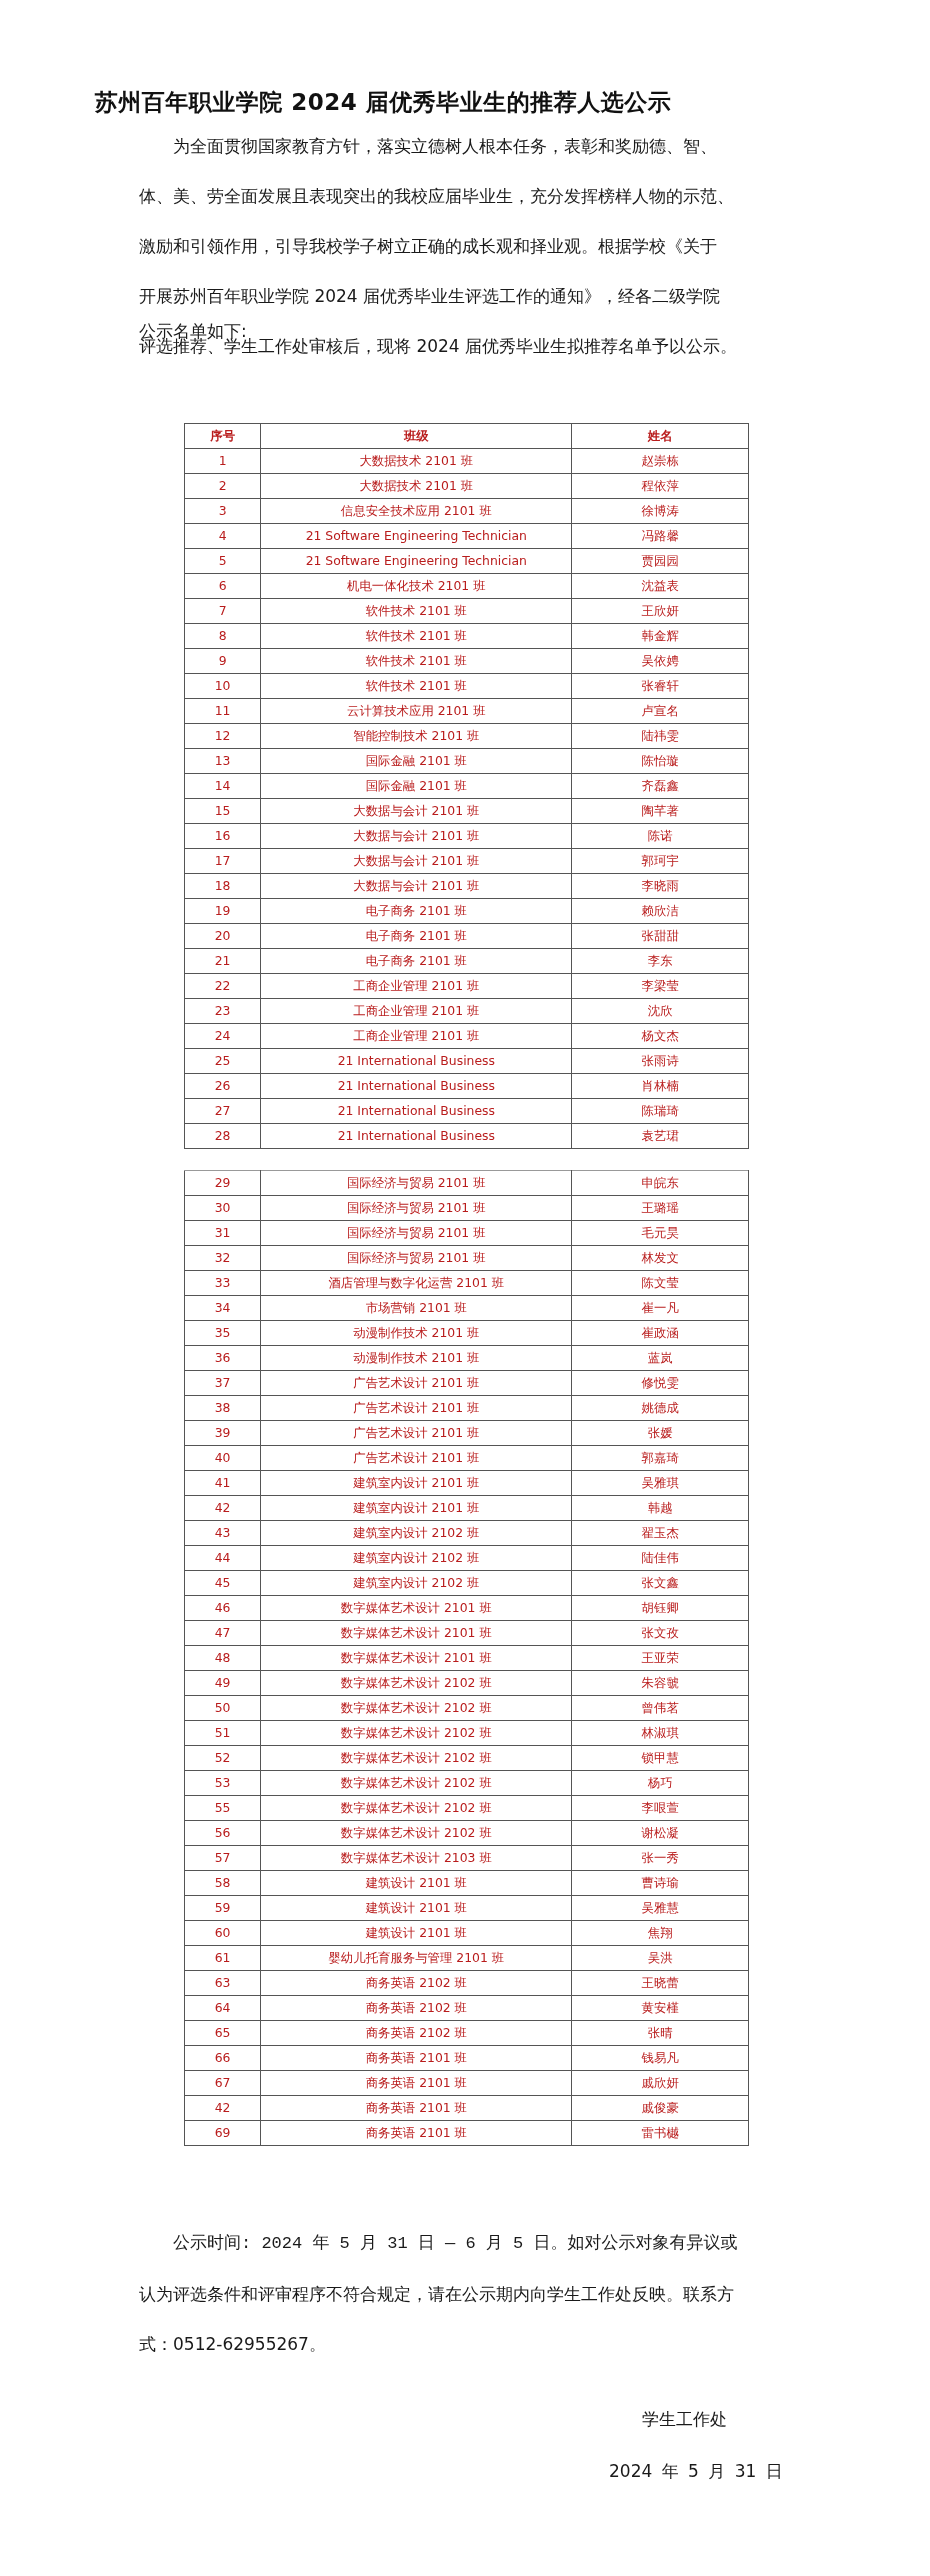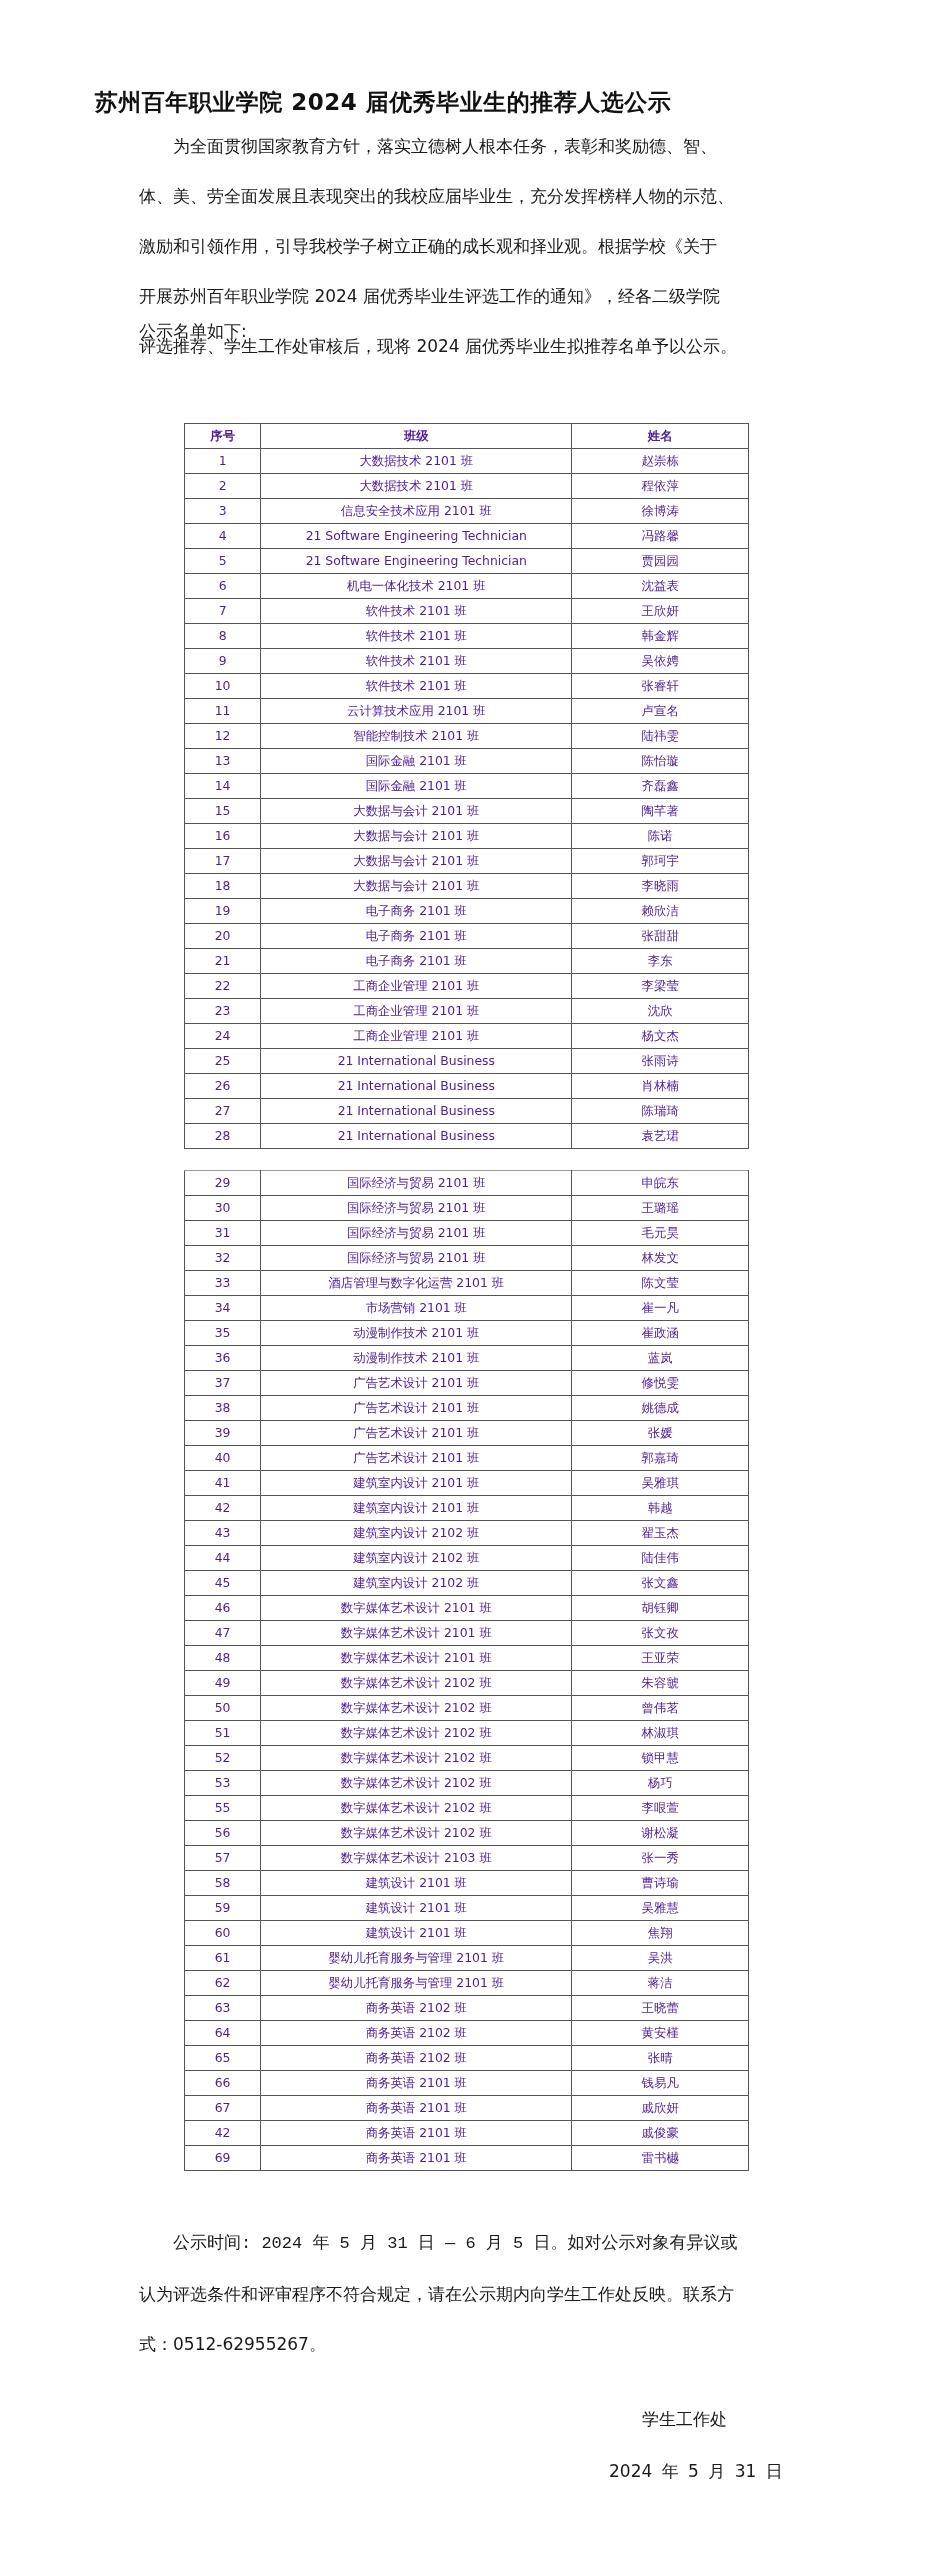--- a/index.html
+++ b/index.html
@@ -6,21 +6,21 @@
   body { width: 930px; height: 2576px; position: relative; overflow: hidden;
          font-family: "DejaVu Sans", "Liberation Sans", sans-serif; color: #111; }
   .title { position: absolute; left: 0; width: 766px; top: 87px; text-align: center;
            font-size: 23px; font-weight: bold; letter-spacing: 0.5px; }
   .para { position: absolute; left: 139px; width: 659px; font-size: 17px; line-height: 50px;
           color: #1a1a1a; }
   .intro { top: 121px; text-indent: 34px; text-align: justify; }
   .line { white-space: nowrap; display: block; }
   .list-label { position: absolute; left: 139px; top: 320px; font-size: 17px; color: #1a1a1a; }
   table.roster { position: absolute; left: 184px; width: 565px; border-collapse: collapse;
-                 font-size: 12.4px; color: #4c1d95; table-layout: fixed; }
+                 font-size: 12.4px; color: #b91c1c; table-layout: fixed; }
   table.roster td, table.roster th { border: 1px solid #555; text-align: center; padding: 0;
                  height: 24px; line-height: 24px; white-space: nowrap; overflow: hidden; }
   table.roster th { font-weight: bold; height: 24px; line-height: 24px; }
   table.roster tr td { border-top-color: #999; }
   .t1 { top: 423px; }
   .t2 { top: 1170px; }
   .c1 { width: 76px; } .c2 { width: 310px; } .c3 { width: 176px; }
   .notice { position: absolute; left: 139px; width: 659px; top: 2219px; font-size: 17px;
             line-height: 50px; color: #1a1a1a; }
   .notice .first { text-indent: 34px; font-family: Liberation Mono, monospace; }
@@ -364,25 +364,20 @@
           <td>60</td>
           <td>建筑设计 2101 班</td>
           <td>焦翔</td>
         </tr>
         <tr>
           <td>61</td>
           <td>婴幼儿托育服务与管理 2101 班</td>
           <td>吴洪</td>
         </tr>
         <tr>
-          <td>62</td>
-          <td>婴幼儿托育服务与管理 2101 班</td>
-          <td>蒋洁</td>
-        </tr>
-        <tr>
           <td>63</td>
           <td>商务英语 2102 班</td>
           <td>王晓蕾</td>
         </tr>
         <tr>
           <td>64</td>
           <td>商务英语 2102 班</td>
           <td>黄安槿</td>
         </tr>
         <tr>

